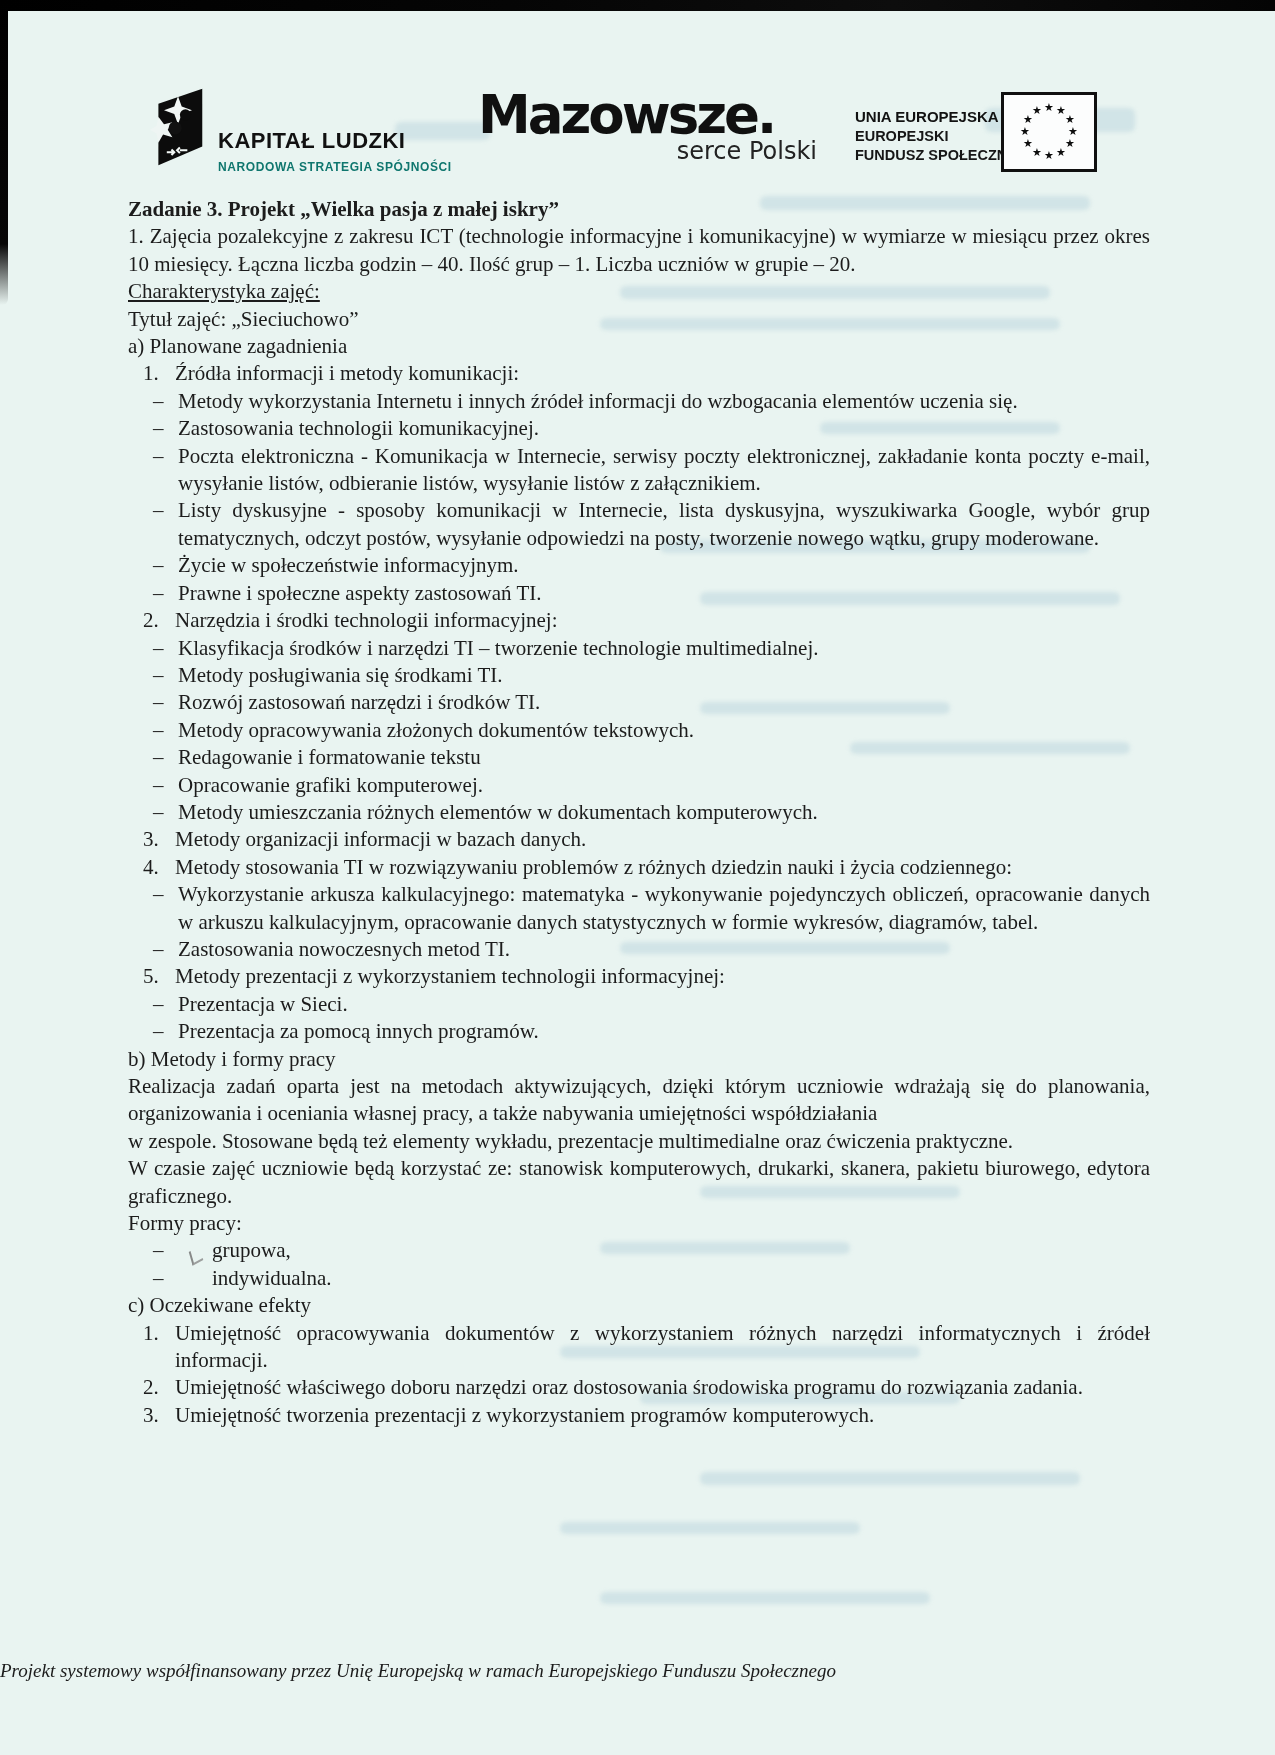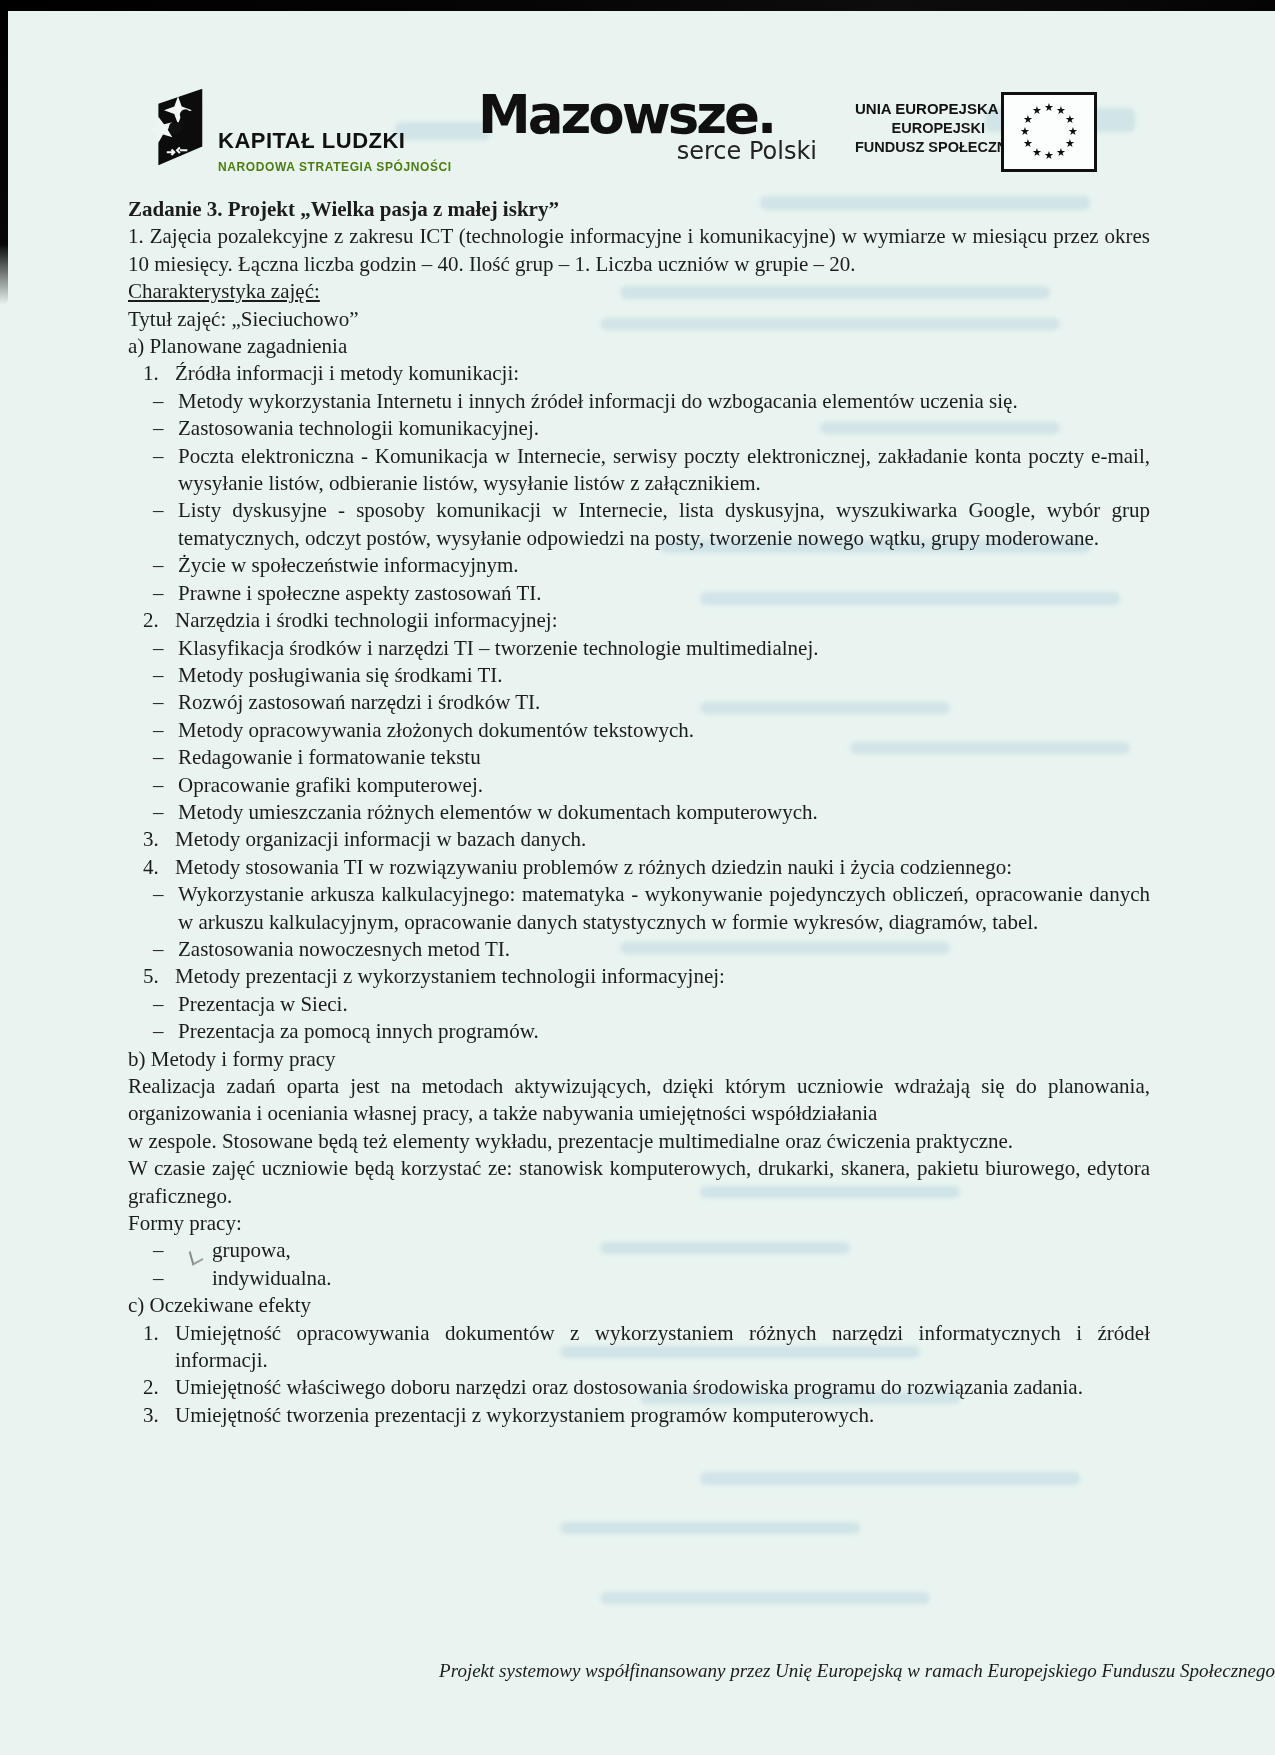--- a/index.html
+++ b/index.html
@@ -26,31 +26,31 @@
   .ghost{
     position:absolute; border-radius:6px;
     background:rgba(146,186,204,0.28);
     filter:blur(2px);
   }
   
   .hdr-kl{position:absolute; left:150px; top:84px; display:flex; align-items:flex-end;}
   .kl-flag{flex:0 0 auto;}
   .kl-text{margin-left:12px; font-family:"Liberation Sans", sans-serif;}
   .kl-title{font-size:22px; font-weight:bold; letter-spacing:0.5px; color:#111; margin-top:18px;}
-  .kl-sub{font-size:12px; font-weight:bold; letter-spacing:0.6px; color:#4d7c0f; margin-top:6px;}
+  .kl-sub{font-size:12px; font-weight:bold; letter-spacing:0.6px; color:#0f766e; margin-top:6px;}
   .hdr-maz{position:absolute; left:478px; top:84px; width:345px;}
   .maz-script{
     font-family:"DejaVu Sans", sans-serif;
     font-size:53px; font-weight:900; letter-spacing:-3px; color:#101010;
     transform:scaleY(1.02); white-space:nowrap;
   }
   .maz-sub{font-family:"DejaVu Sans", sans-serif; font-size:24px; color:#222;
     text-align:right; padding-right:6px; margin-top:-8px;}
   .hdr-eu{position:absolute; left:855px; top:92px; display:flex; align-items:flex-start;}
-  .eu-text{width:130px; text-align:right; font-family:"Liberation Sans", sans-serif; margin-top:8px;}
+  .eu-text{width:130px; text-align:left; font-family:"Liberation Sans", sans-serif; margin-top:16px;}
   .eu-line1{font-size:15px; font-weight:bold; color:#111; white-space:nowrap;}
   .eu-line2,.eu-line3{font-size:14.5px; font-weight:600; color:#161616; margin-top:3px; white-space:nowrap;}
   .eu-flag{
     position:relative; margin-left:16px; width:90px; height:74px;
     background:#fcfdfd; border:3px solid #101010;
   }
   .eu-flag b{
     position:absolute; font-size:11px; font-weight:normal; color:#0d0d0d;
     transform:translate(-50%,-50%); line-height:1;
   }
@@ -82,21 +82,21 @@
   .formy-item{position:relative; padding-left:84px;}
   .formy-item .dash{position:absolute; left:25px; top:0;}
   .pen-mark{
     position:absolute; left:62px; top:12px; width:10px; height:12px;
     border-left:2px solid #6f6f6f; border-bottom:2px solid #8a8a8a;
     transform:rotate(-28deg) skewX(-12deg); opacity:.8;
   }
   
   .footer{
     position:absolute; top:1660px; left:0; width:1275px;
-    text-align:right; font-style:italic; font-size:19px; color:#1b1b1b;
+    text-align:left; font-style:italic; font-size:19px; color:#1b1b1b;
     font-family:"Liberation Serif", serif;
   }
 </style>
 </head>
 <body>
 
 <div class="page">
 
   <div class="scan-top"></div>
   <div class="scan-left"></div>

